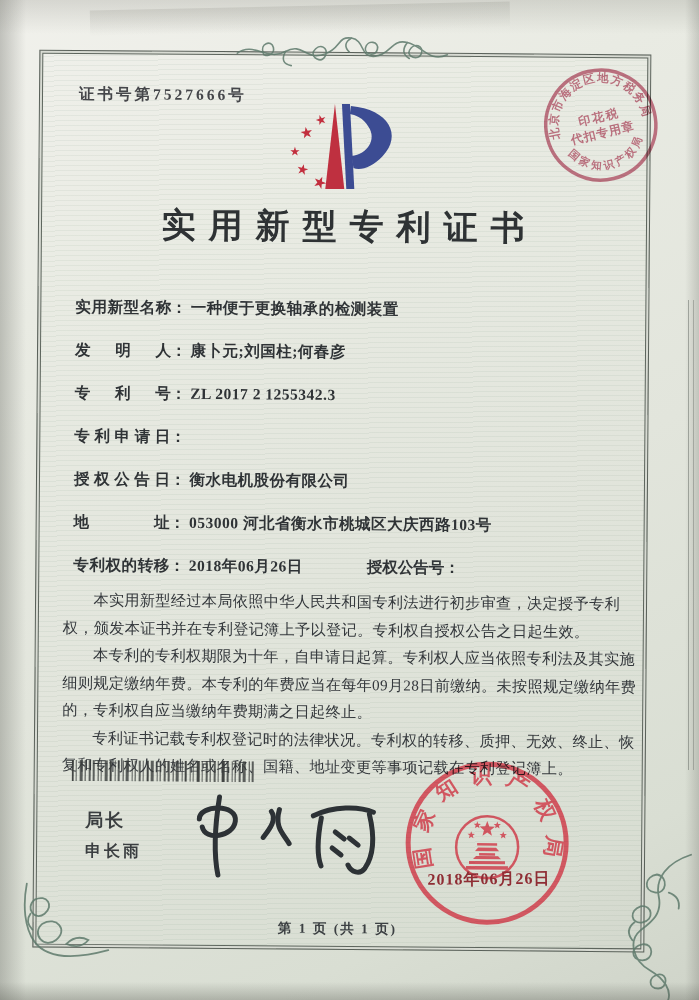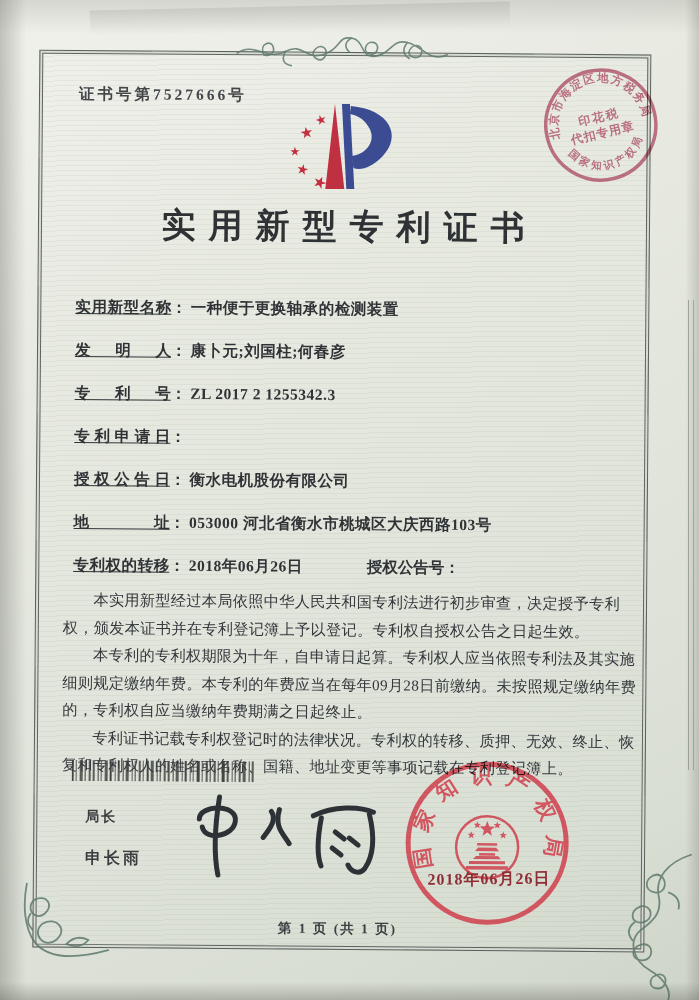--- a/index.html
+++ b/index.html
@@ -37,33 +37,33 @@
       repeating-linear-gradient(179deg,rgba(128,158,136,.10) 0 1px,rgba(128,158,136,0) 1px 5px);
   }
 
   .cert-no{position:absolute;left:76px;top:86px;font-size:15.5px;letter-spacing:3px;color:#45464a;font-weight:600;}
 
   .title{position:absolute;left:36px;top:204px;width:610px;text-align:center;
     font-size:34px;font-weight:700;color:#2e3234;letter-spacing:13px;text-indent:13px;}
 
   .fields{position:absolute;left:74px;top:296px;width:548px;font-size:15.5px;color:#2f3336;}
   .f-row{margin-bottom:17px;line-height:26px;font-weight:600;display:flex;align-items:baseline;}
-  .f-label{display:inline-block;width:96px;text-align:justify;text-align-last:justify;flex:0 0 96px;text-decoration:underline;}
+  .f-label{display:inline-block;width:96px;text-align:justify;text-align-last:justify;flex:0 0 96px;}
   .f-colon{flex:0 0 auto;margin-right:4px;}
   .f-val{letter-spacing:.5px;}
   .f-grant{margin-left:64px;display:flex;align-items:baseline;}
 
   .paras{position:absolute;left:64px;top:588px;width:578px;font-size:15.2px;
     line-height:27.5px;color:#34383c;font-weight:500;}
   .paras p{margin:0;text-indent:2em;letter-spacing:.3px;}
 
   .barcode{position:absolute;left:74px;top:762px;}
 
-  .director-label{position:absolute;left:88px;top:810px;font-size:14px;color:#3a3e40;font-weight:600;letter-spacing:2px;}
-  .director-name{position:absolute;left:88px;top:843px;font-size:16px;color:#3a3e40;font-weight:600;letter-spacing:3px;margin-top:7px;}
+  .director-label{position:absolute;left:88px;top:810px;font-size:18px;color:#3a3e40;font-weight:600;letter-spacing:2px;}
+  .director-name{position:absolute;left:88px;top:843px;font-size:16px;color:#3a3e40;font-weight:600;letter-spacing:3px;}
   .signature{position:absolute;left:178px;top:786px;}
 
   .seal{position:absolute;left:406px;top:758px;opacity:.92;mix-blend-mode:multiply;}
   .seal-date{position:absolute;left:398px;top:868px;width:188px;text-align:center;
     font-size:16px;font-weight:700;color:#8f2d34;letter-spacing:1px;transform:rotate(-1deg);}
 
   .tax-stamp{position:absolute;left:536px;top:61px;transform:rotate(-14deg);opacity:.85;mix-blend-mode:multiply;}
 
   .logo{position:absolute;left:268px;top:101px;}
 

